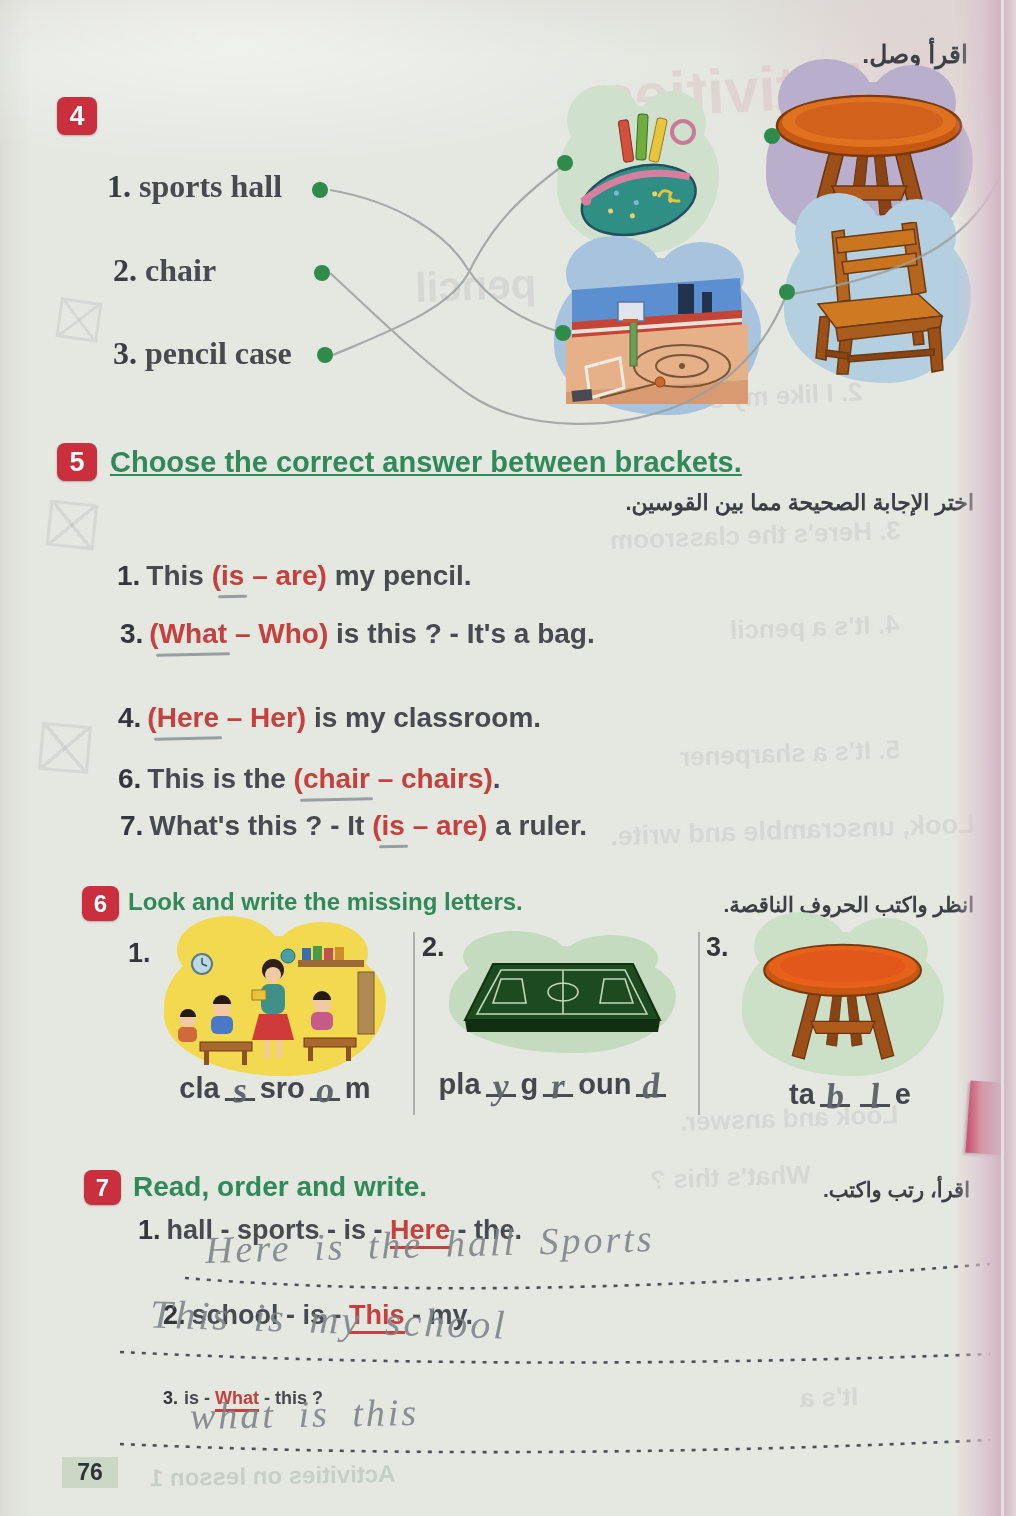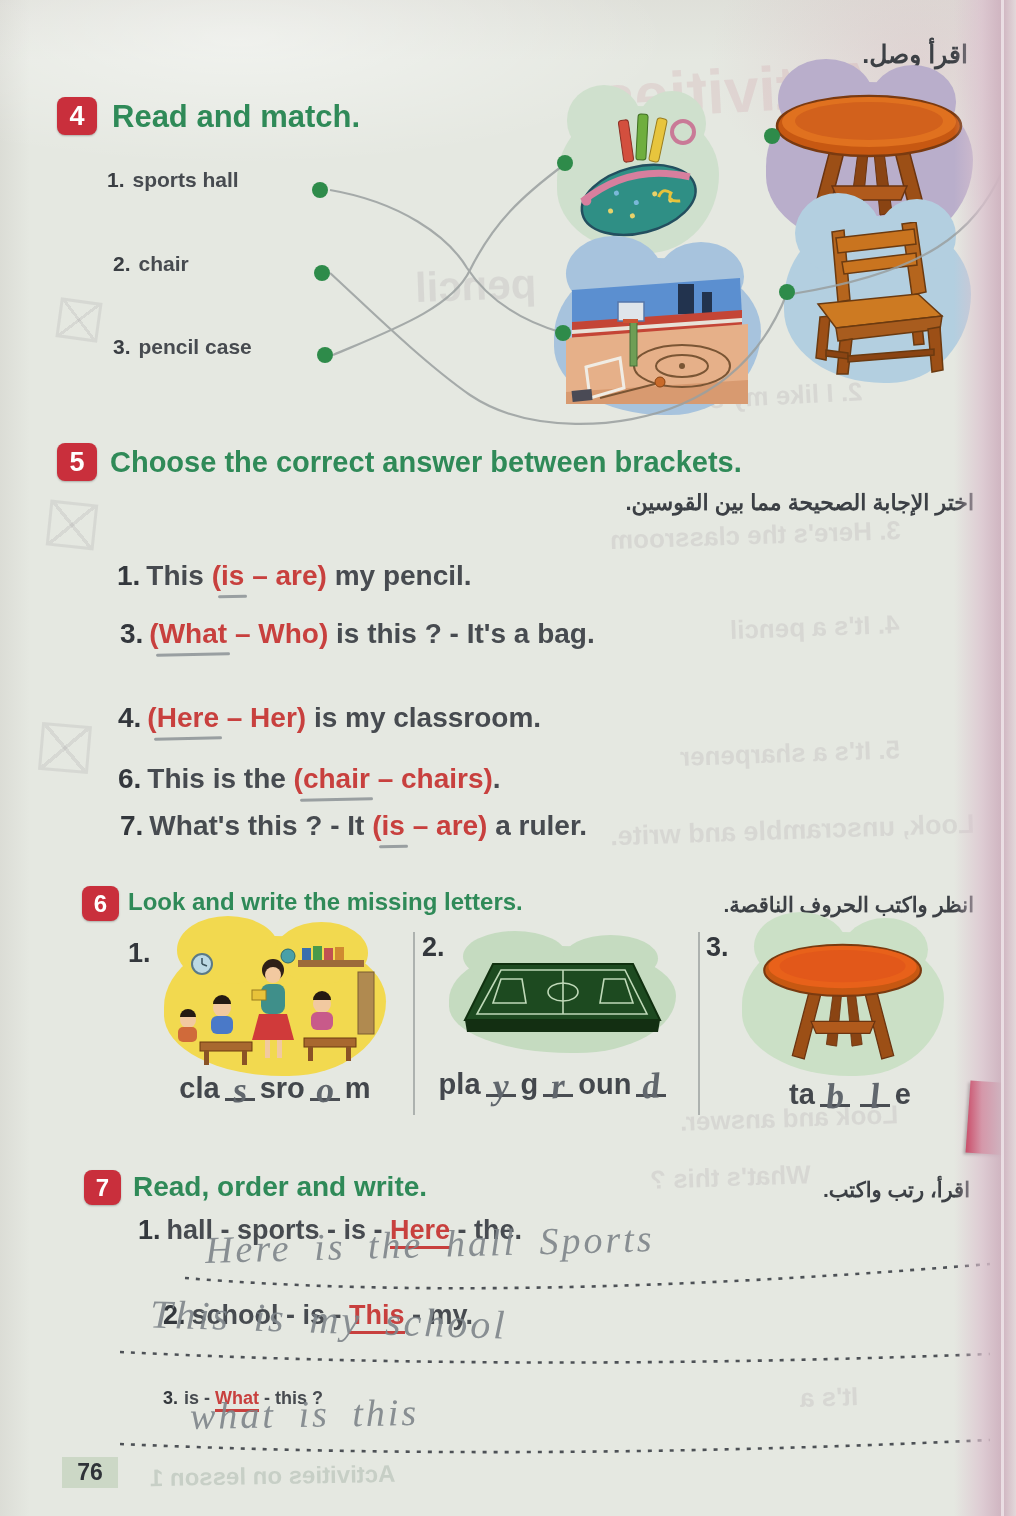--- a/index.html
+++ b/index.html
@@ -13,21 +13,21 @@
       linear-gradient(180deg, rgba(205,200,195,.25) 0, rgba(0,0,0,0) 60px),
       linear-gradient(90deg, rgba(190,186,180,.25) 0, rgba(0,0,0,0) 30px);}
   .abs{position:absolute;}
   
   .badge{display:flex;align-items:center;justify-content:center;
     width:40px;height:38px;border-radius:8px;background:#c92f3c;color:#fff;
     font-size:27px;font-weight:800;box-shadow:0 1px 2px rgba(0,0,0,.25);}
   .title{color:#2f8a58;font-weight:800;}
   .arabic{direction:rtl;color:#3c4045;font-weight:600;}
   
-  .mitem{font-size:21px;font-weight:700;color:#474b50;}
+  .mitem{font-size:32px;font-weight:700;color:#474b50;font-family:Liberation Serif, serif;}
   .mnum{font-weight:800;color:#3a3e43;margin-right:8px;}
   
   .imgbox{position:absolute;}
   .cloud{position:absolute;inset:-6px;border-radius:48% 52% 45% 55% / 52% 48% 55% 45%;}
   .cloud::before{content:"";position:absolute;width:46%;height:48%;background:inherit;border-radius:50%;top:-14%;left:6%;}
   .cloud::after{content:"";position:absolute;width:42%;height:44%;background:inherit;border-radius:50%;top:-10%;right:8%;}
   .imgbox svg{position:relative;}
   
   .q{font-size:28px;font-weight:700;color:#474b50;white-space:nowrap;}
   .qnum{font-weight:800;color:#33373c;margin-right:6px;}
@@ -79,21 +79,20 @@
   <span class="ghost" style="left:680px;top:1103px;font-size:26px;transform:scaleX(-1) rotate(2deg);">Look and answer.</span>
   <span class="ghost" style="left:650px;top:1162px;font-size:26px;transform:scaleX(-1) rotate(2deg);">What's this ?</span>
   <span class="ghost" style="left:800px;top:1382px;font-size:26px;transform:scaleX(-1) rotate(2deg);">It's a</span>
   <span class="ghost" style="left:150px;top:1462px;font-size:24px;color:rgba(130,150,135,.3);transform:scaleX(-1) rotate(1deg);">Activities on lesson 1</span>
   <div class="ghostbox" style="left:58px;top:300px;width:36px;height:34px;transform:rotate(8deg);"></div>
   <div class="ghostbox" style="left:48px;top:502px;width:42px;height:40px;transform:rotate(6deg);"></div>
   <div class="ghostbox" style="left:40px;top:724px;width:44px;height:42px;transform:rotate(5deg);"></div>
 
   <span class="abs arabic" style="right:48px;top:40px;font-size:25px;">اقرأ وصل.</span>
   <div class="abs badge" style="left:57px;top:97px;">4</div>
-  <div class="abs title" style="left:112px;top:99px;font-size:31px;">Read and match.</div>
 
   <div class="abs mitem" style="left:107px;top:168px;">
     <span class="mnum">1.</span><span>sports hall</span>
   </div>
   <div class="abs mitem" style="left:113px;top:252px;text-align:right;">
     <span class="mnum">2.</span><span>chair</span>
   </div>
   <div class="abs mitem" style="left:113px;top:335px;">
     <span class="mnum">3.</span><span>pencil case</span>
   </div>
@@ -196,21 +195,21 @@
       <circle cx="787" cy="292" r="8"></circle>
     </g>
     <g stroke="#4d5156" stroke-width="2.6" fill="none" stroke-dasharray="4 7">
       <path d="M185,1278 Q500,1304 990,1264"></path>
       <path d="M120,1352 Q520,1372 990,1354"></path>
       <path d="M120,1444 Q520,1462 990,1440"></path>
     </g>
   </svg>
 
   <div class="abs badge" style="left:57px;top:443px;">5</div>
-  <div class="abs title" style="left:110px;top:446px;font-size:29px;">Choose the correct answer between brackets.</div>
+  <div class="abs title" style="left:110px;top:446px;font-size:29px;text-decoration:underline;">Choose the correct answer between brackets.</div>
   <span class="abs arabic" style="right:42px;top:490px;font-size:22px;">اختر الإجابة الصحيحة مما بين القوسين.</span>
 
   <div class="abs q" style="left:117px;top:523px;margin-top:37px;">
     <span class="qnum">1.</span><span>This </span><span class="red">(</span><span class="red pick-pencil">is</span><span class="red"> – are)</span><span> my pencil.</span>
   </div>
   <div class="abs q" style="left:120px;top:618px;">
     <span class="qnum">3.</span><span></span><span class="red">(</span><span class="red pick-pencil">What</span><span class="red"> – Who)</span><span> is this ? - It's a bag.</span>
   </div>
   <div class="abs q" style="left:118px;top:667px;margin-top:35px;">
     <span class="qnum">4.</span><span></span><span class="red">(</span><span class="red pick-pencil">Here</span><span class="red"> – Her)</span><span> is my classroom.</span>

